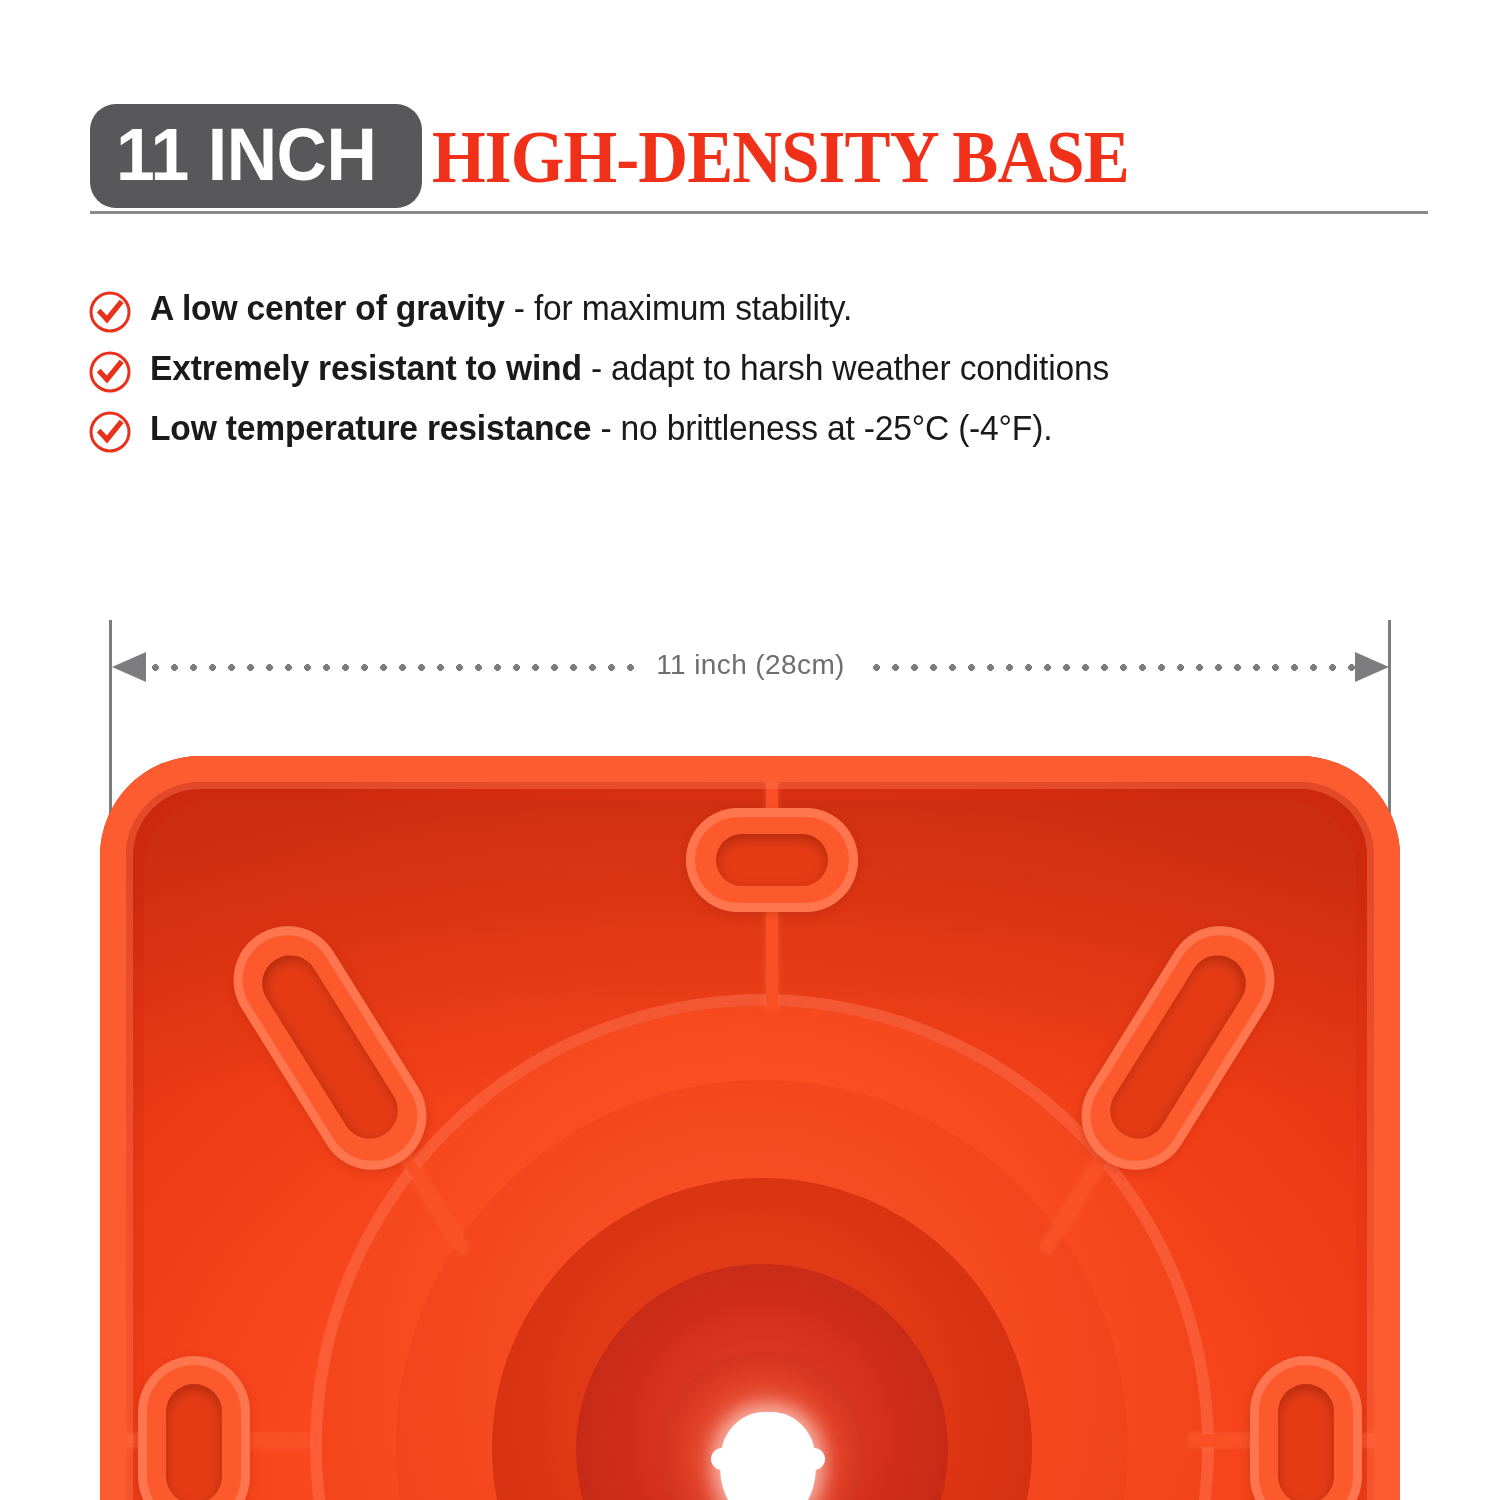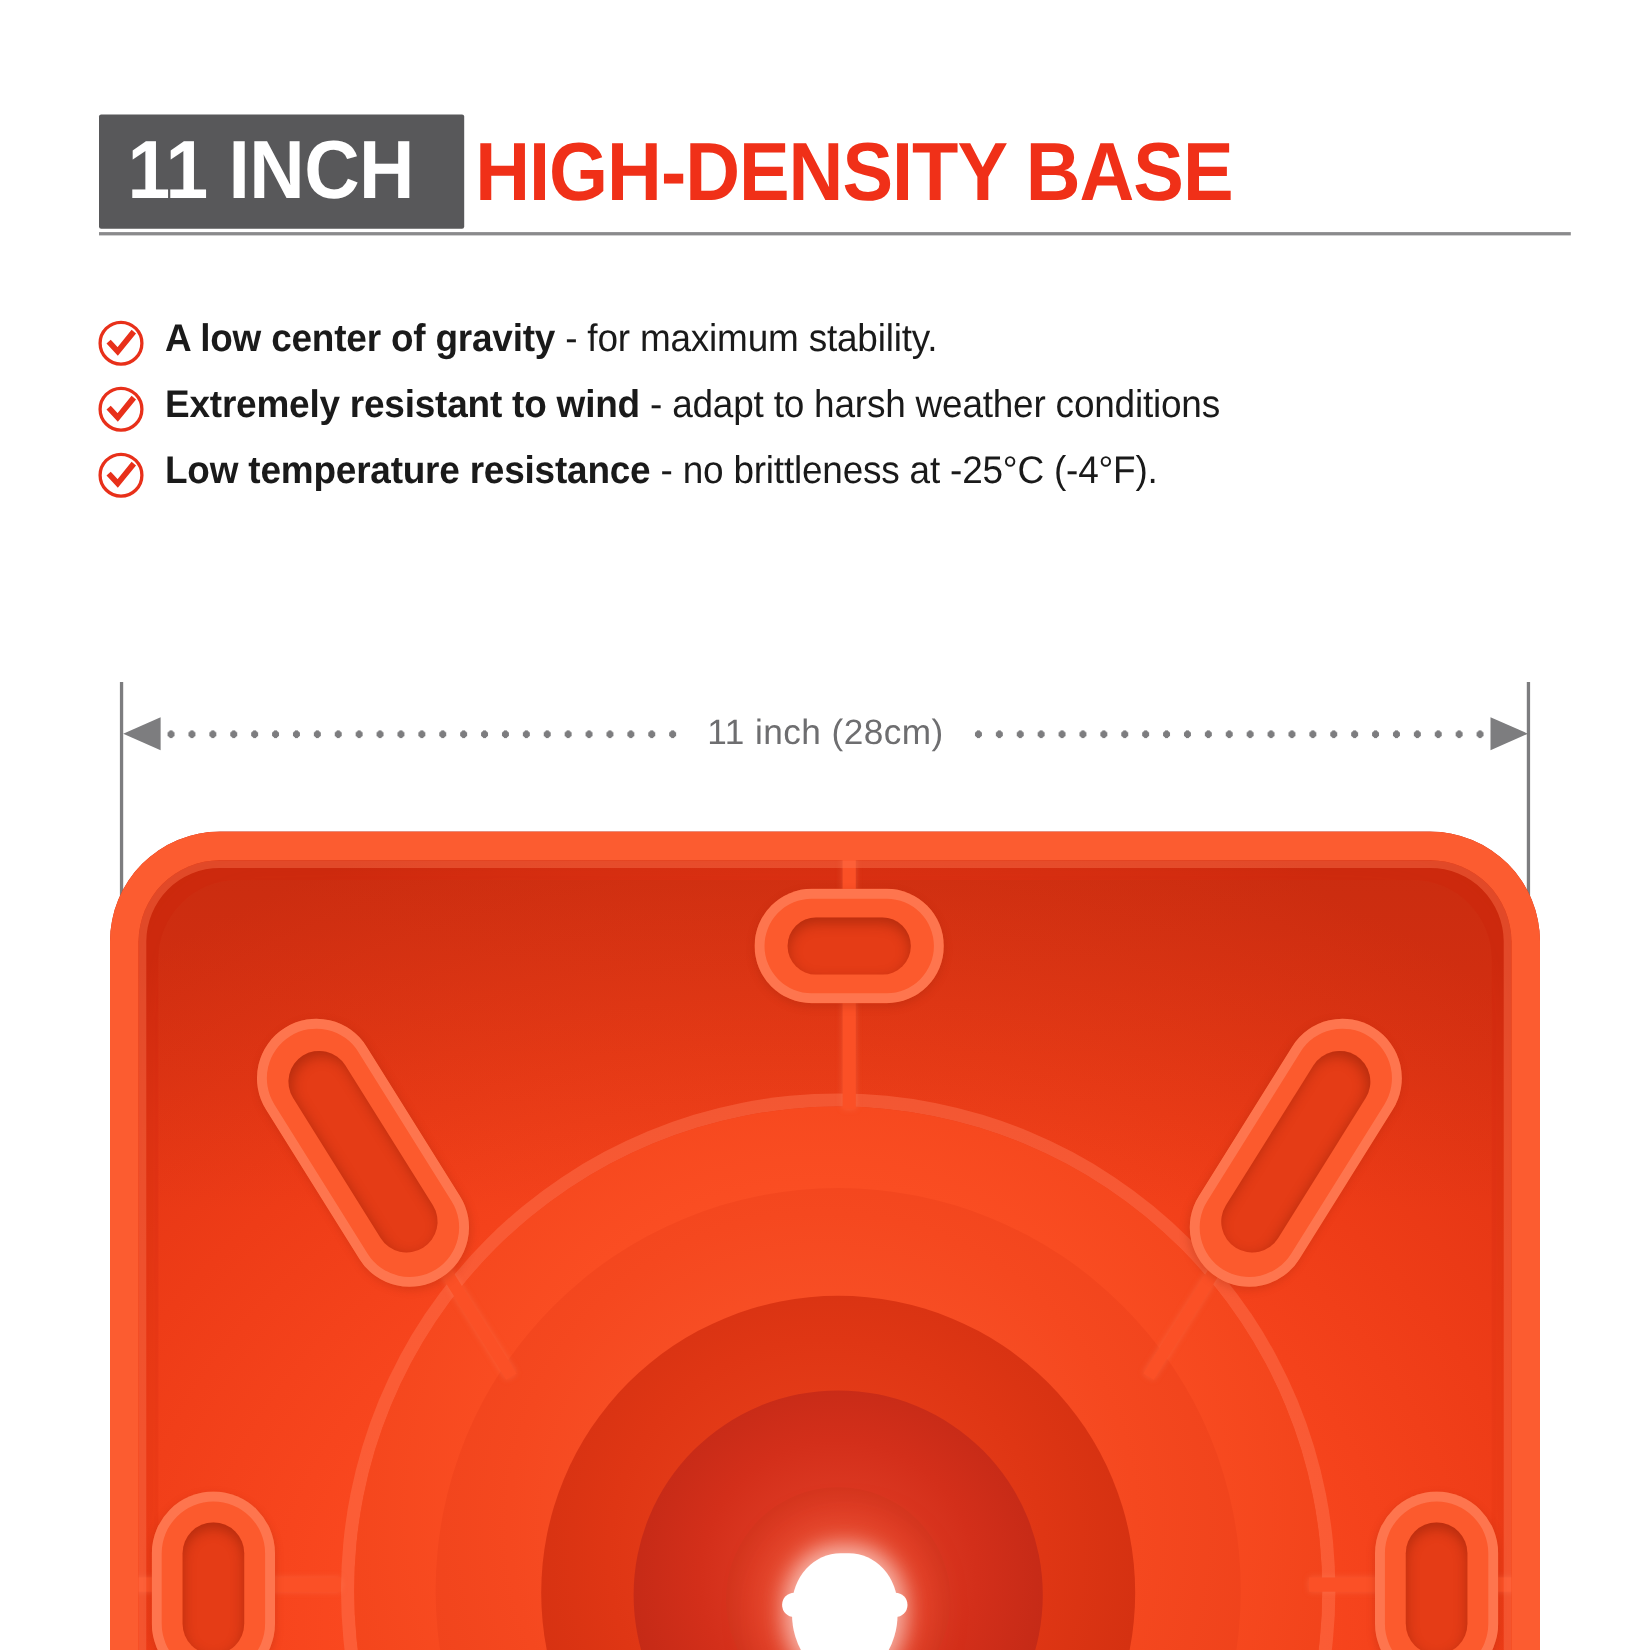--- a/index.html
+++ b/index.html
@@ -15,39 +15,40 @@
   
   #header{
     position:absolute; left:0; top:0; width:1500px; height:225px;
   }
   #title-row{
     position:absolute; left:90px; top:104px;
     display:flex; align-items:stretch;
   }
   #inch-badge{
     background:#58585a;
-    border-radius:2px;
+    border-radius:26px;
     padding:6px 26px 10px 26px;
     display:flex; align-items:center;
     min-height:104px;
   }
   #inch-badge-label{
     color:#ffffff;
     font-size:75px;
     font-weight:bold;
     letter-spacing:-0.5px;
     line-height:1;
     transform:scaleX(0.93);
     transform-origin:left center;
     white-space:nowrap;
   }
   #title-main{
     display:flex; align-items:center;
     min-height:104px;
     padding-left:10px;
+    font-family:Liberation Serif, serif;
   }
   #title-main-label{
     color:#f03018;
     font-size:75px;
     font-weight:bold;
     letter-spacing:-1px;
     line-height:1;
     transform:scaleX(0.92);
     transform-origin:left center;
     white-space:nowrap;
@@ -114,21 +115,21 @@
     flex:1 1 auto; height:7px;
     background-image:radial-gradient(circle closest-side,#7d7d7f 96%,transparent 100%);
     background-size:19px 7px;
     background-repeat:repeat-x;
     background-position:left center;
   }
   #dim-label{
     flex:0 0 auto;
     padding:0 22px;
     color:#6e6e70;
-    font-size:32px;
+    font-size:28px;
     font-weight:normal;
     letter-spacing:0.4px;
     white-space:nowrap;
     transform:translateY(-2px);
   }
 
   
   #product-photo{
     position:absolute; left:100px; top:748px;
     width:1300px; height:752px;

